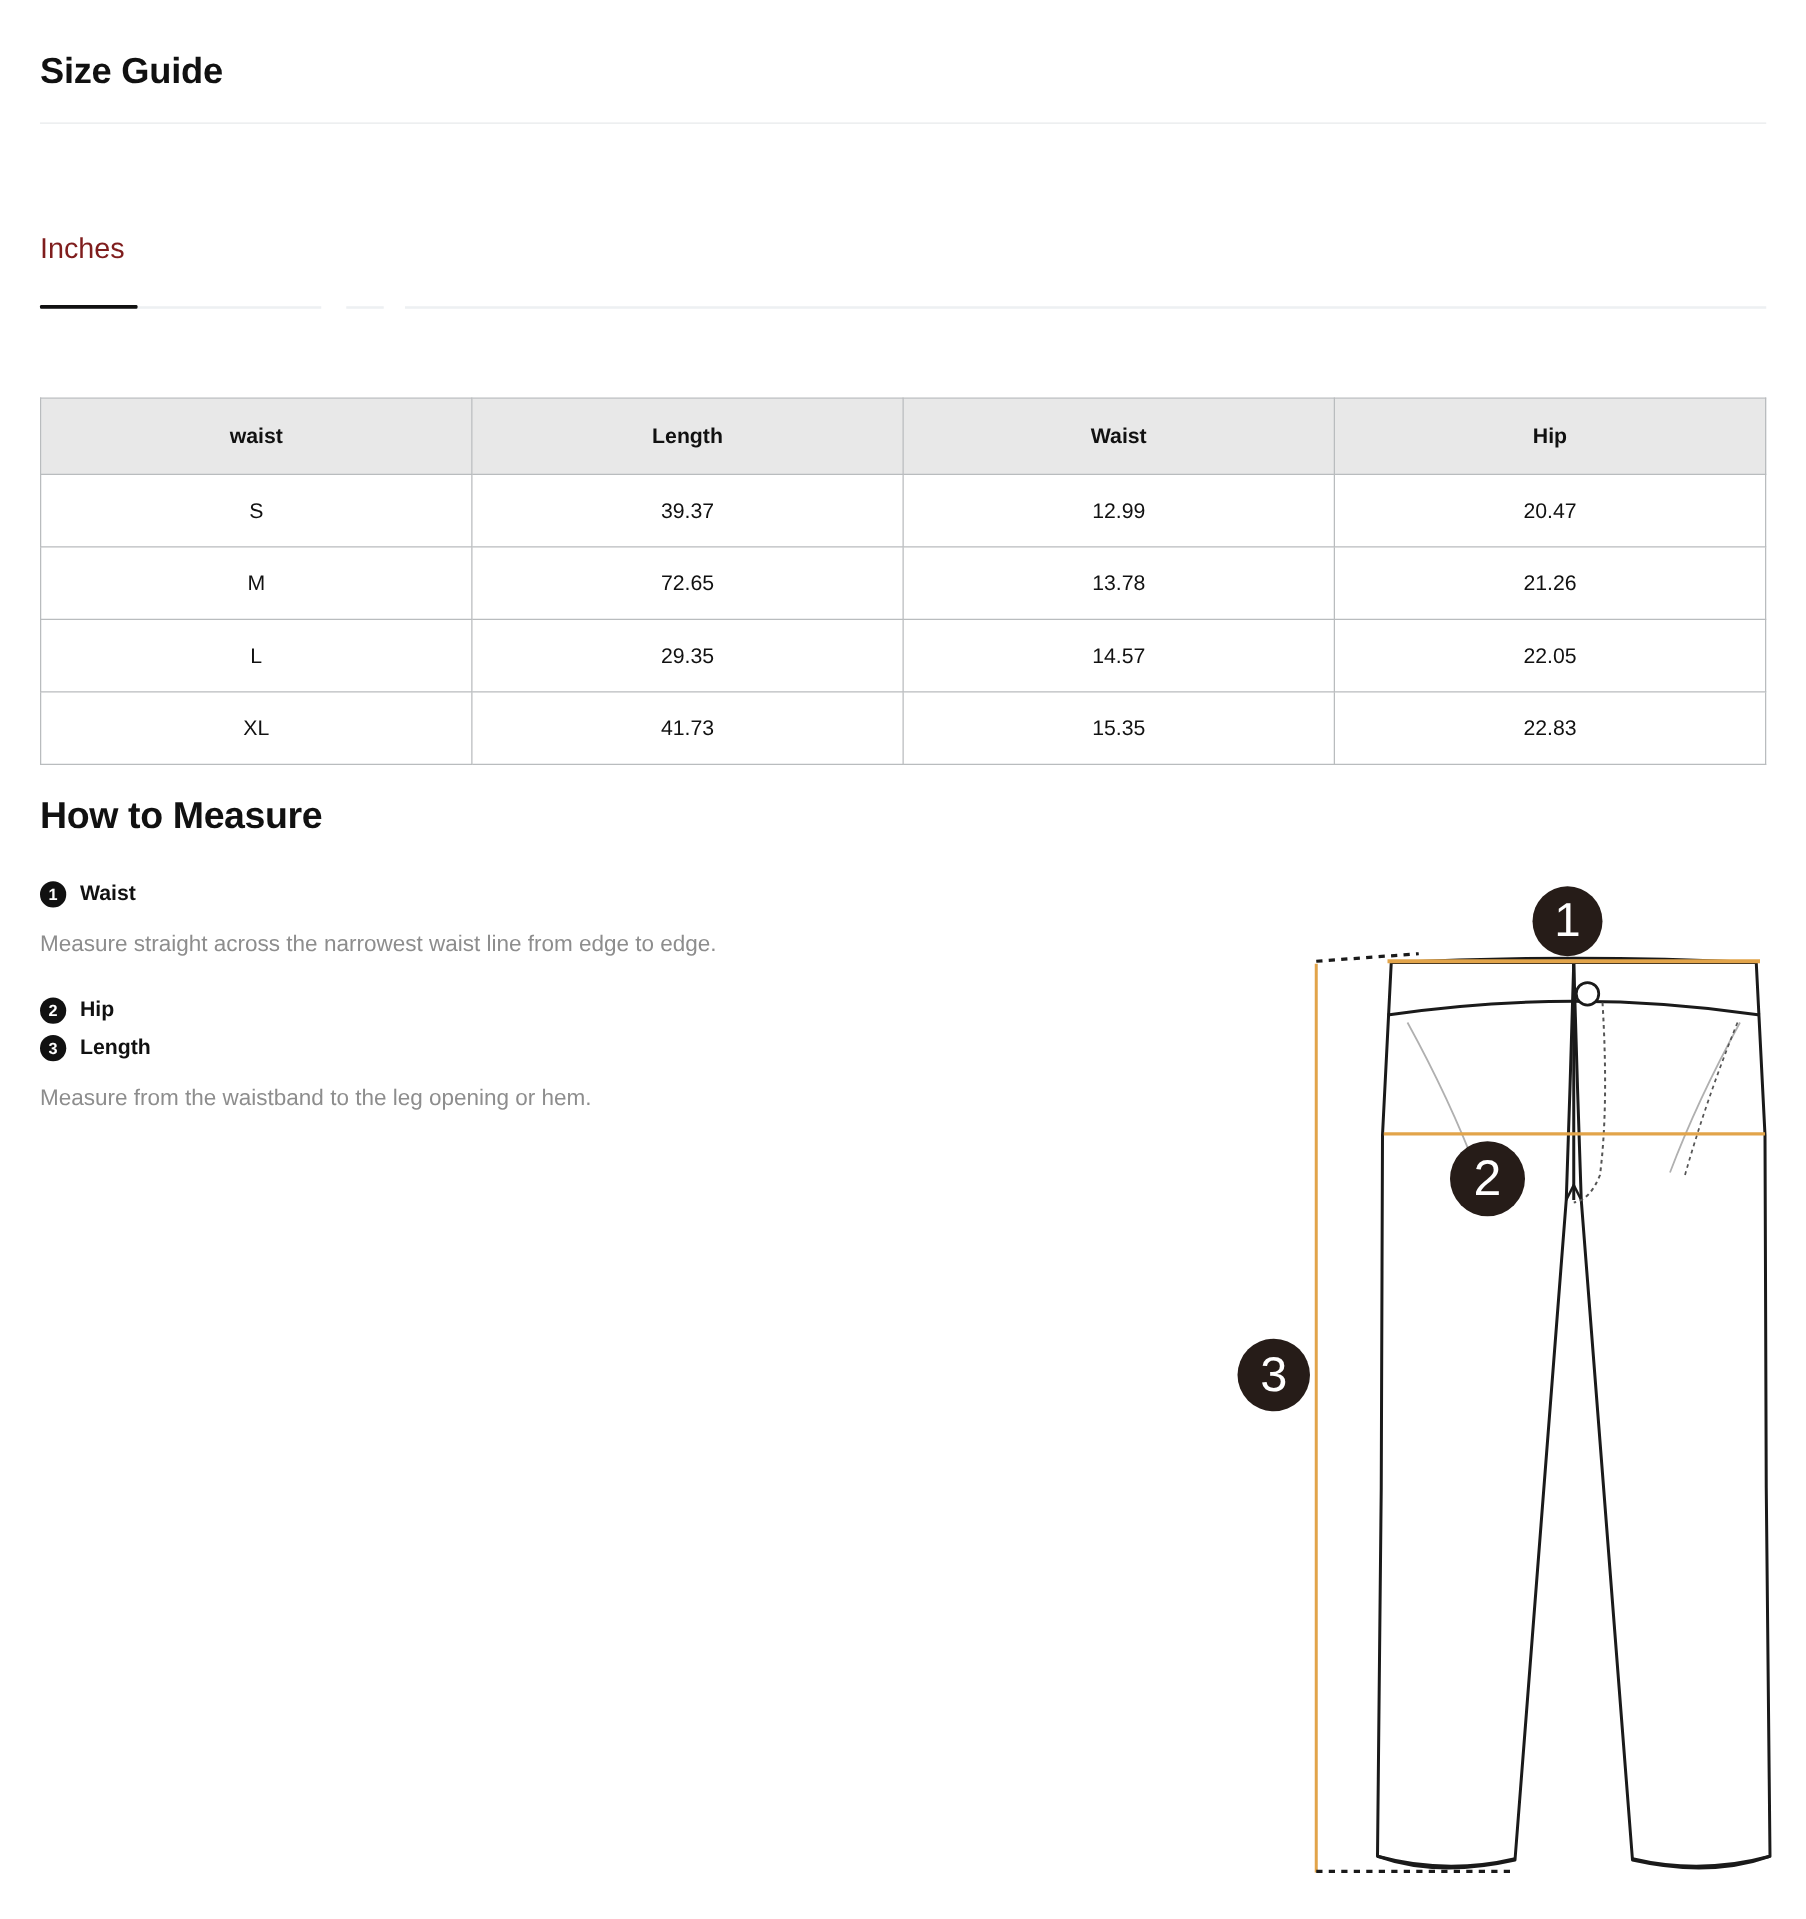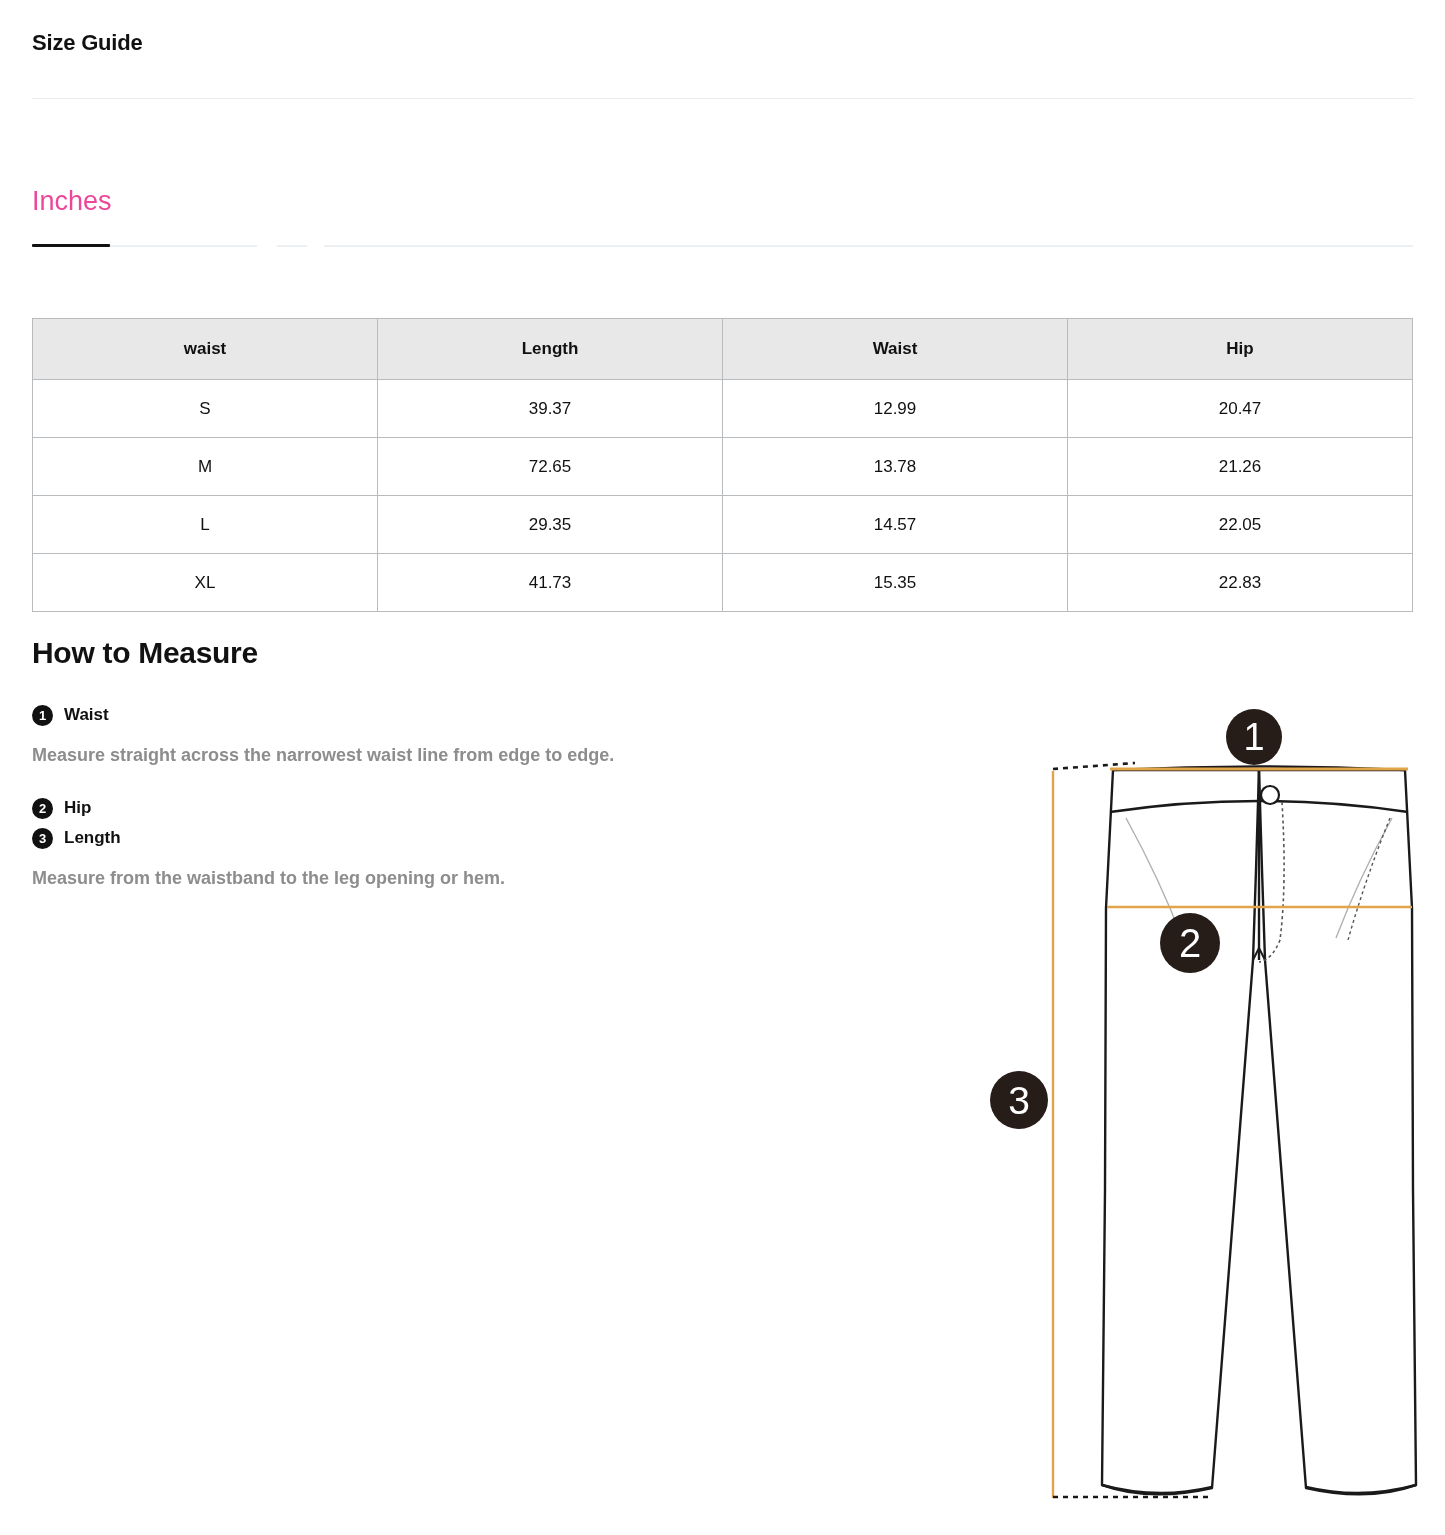--- a/index.html
+++ b/index.html
@@ -13,22 +13,22 @@
     position: relative;
     font-family: "Liberation Sans", sans-serif;
     color: #111111;
     -webkit-font-smoothing: antialiased;
   }
 
   
   .page-title {
     position: absolute;
     left: 32px;
-    top: 30px;
-    font-size: 22px;
+    top: 40px;
+    font-size: 29px;
     font-weight: 700;
     letter-spacing: -0.2px;
     color: #111111;
     line-height: 1.2;
   }
   .header-divider {
     position: absolute;
     left: 32px;
     top: 98px;
     width: 1381px;
@@ -38,23 +38,23 @@
 
   
   .tabs {
     position: absolute;
     left: 32px;
     top: 185px;
     width: 1381px;
   }
   .tab {
     display: inline-block;
-    font-size: 27px;
+    font-size: 23px;
     font-weight: 400;
-    color: #ec4899;
+    color: #7f1d1d;
     padding-bottom: 17px;
     line-height: 1.2;
   }
   .tabs-rule {
     position: absolute;
     left: 32px;
     top: 245px;
     width: 1381px;
     height: 2px;
     background: transparent;
@@ -140,21 +140,21 @@
     text-align: center;
   }
   .step-name {
     font-size: 17px;
     font-weight: 600;
     color: #111111;
   }
   .step-desc {
     font-size: 18px;
     color: #8d8d8d;
-    font-weight: 700;
+    font-weight: 400;
     margin: 14px 0 26px 0;
     line-height: 1.3;
   }
 
   
   .diagram {
     position: absolute;
     left: 960px;
     top: 690px;
     width: 485px;

